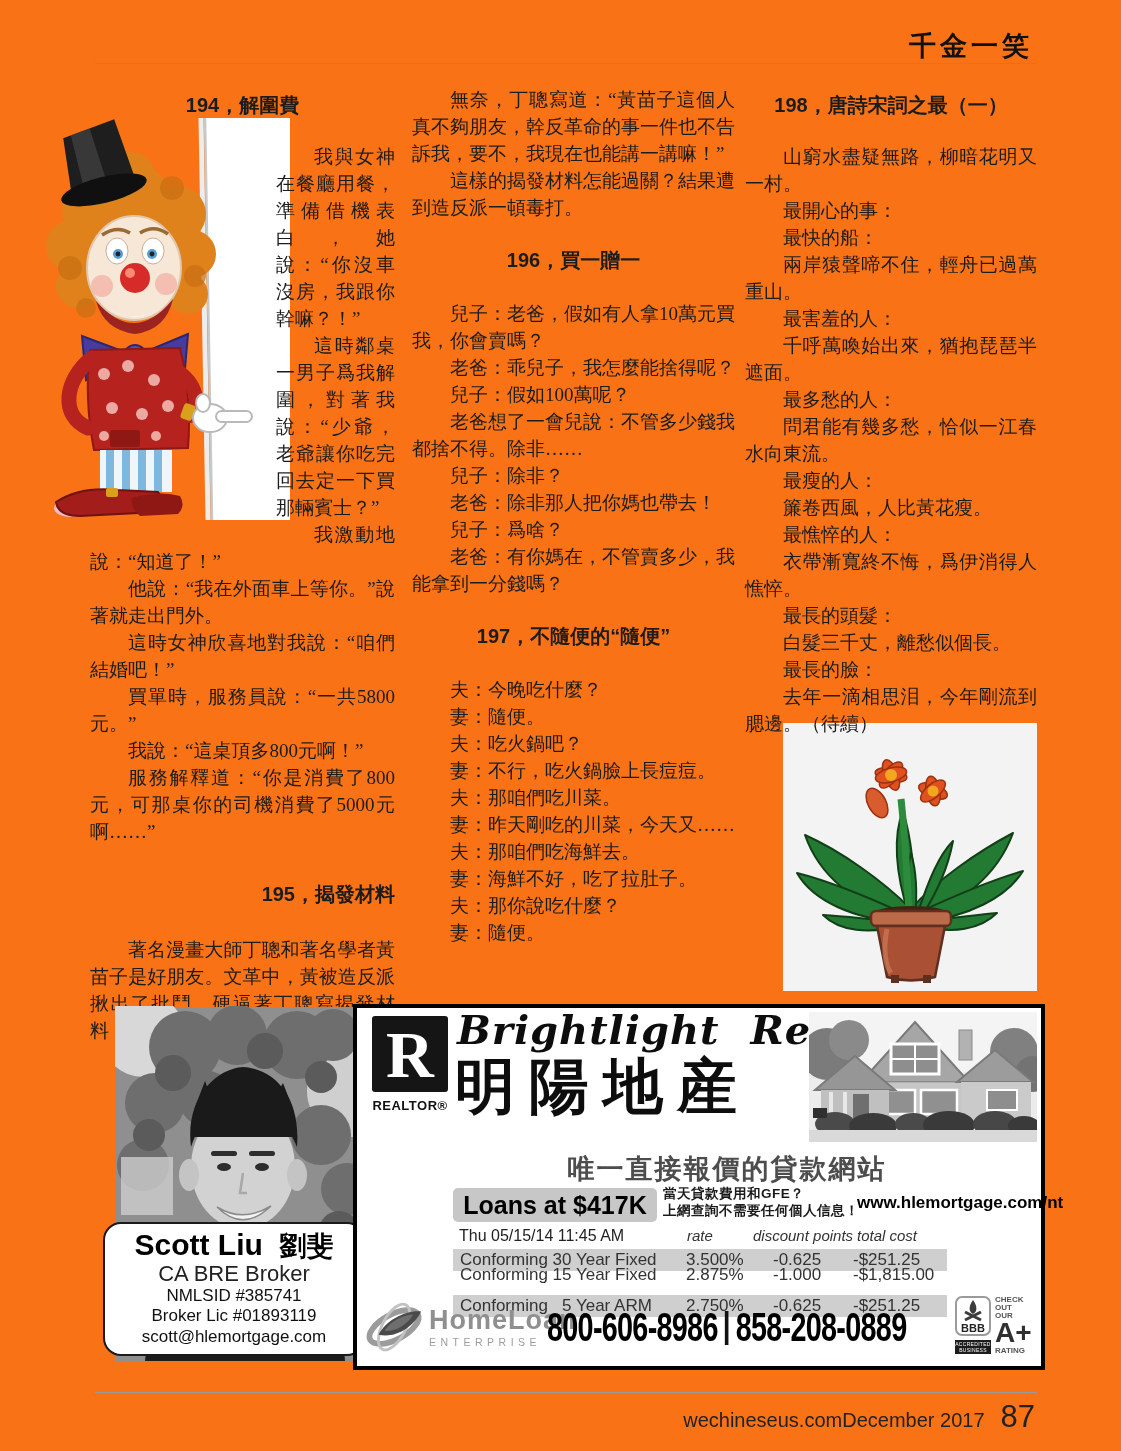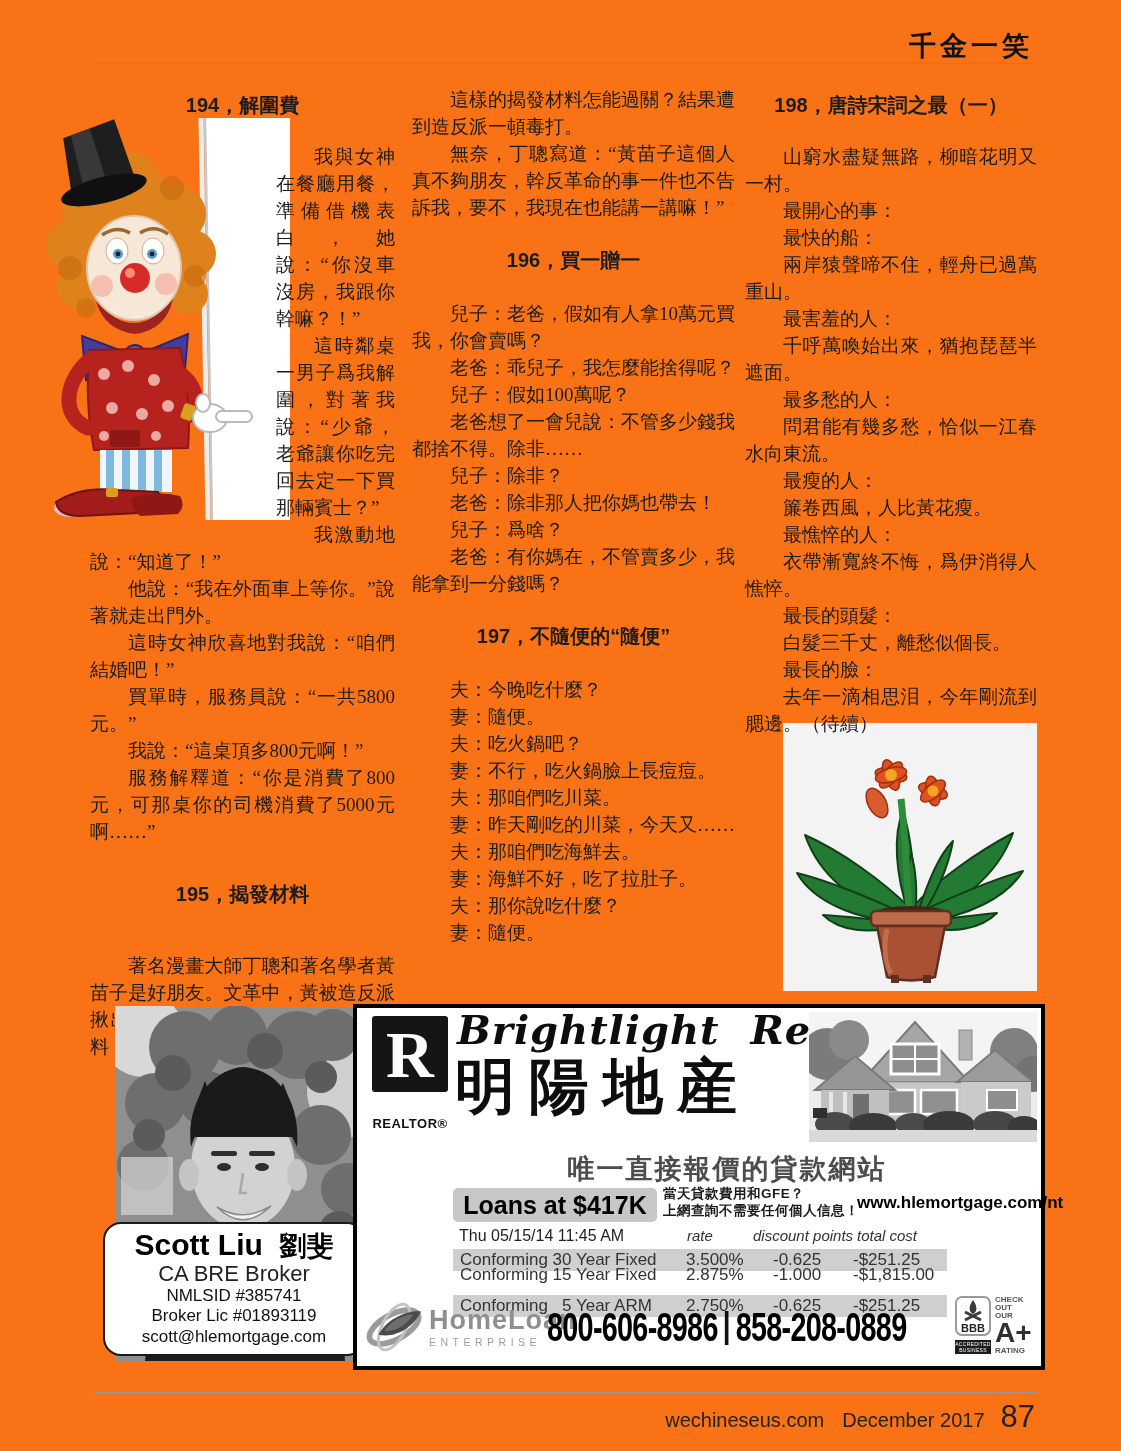--- a/index.html
+++ b/index.html
@@ -6,49 +6,49 @@
   #page{position:relative;width:1121px;height:1451px;background:#f97316;overflow:hidden;margin:0 auto;
         font-family:"Liberation Serif","DejaVu Serif",serif;color:#1c1c1c;}
   
   .hdr-rule{position:absolute;left:95px;right:84px;top:63px;border-top:1.5px solid #8a8a8a;}
   .hdr-title{position:absolute;right:88px;top:28px;font-size:27px;font-weight:700;letter-spacing:4px;
              font-family:"Liberation Sans",sans-serif;color:#111;}
   .ftr-rule{position:absolute;left:95px;right:84px;top:1392px;border-top:1px solid #9a9a9a;}
   .ftr{position:absolute;right:86px;top:1399px;display:flex;align-items:baseline;
        font-family:"Liberation Sans",sans-serif;color:#222;}
   .f-site{font-size:20px;}
-  .f-date{font-size:20px;margin-left:18px;}
+  .f-date{font-size:20px;}
   .f-page{font-size:31px;margin-left:16px;}
   
   .col{position:absolute;top:86px;z-index:2;font-size:19px;line-height:27px;text-align:justify;}
   #col1{left:90px;width:305px;}
   #col2{left:412px;width:323px;}
   #col3{left:745px;width:292px;}
   .col p{margin:0;text-indent:2em;}
   .jtitle{font-family:"Liberation Sans",sans-serif;font-weight:700;font-size:20px;text-align:center;
           margin:6px 0 24px;text-indent:0;}
-  .jtitle.mt{margin:36px 0 44px;}
+  .jtitle.mt{margin:36px 0 28px;text-align:right;}
   .jtitle.mt2{margin:26px 0 26px;}
   .clown-float{float:left;width:186px;height:404px;}
   .clown{position:absolute;left:40px;top:118px;z-index:1;}
   
   .flower-panel{position:absolute;left:783px;top:723px;width:254px;height:268px;background:#f3f3f3;z-index:1;}
   
   .ad{position:absolute;left:95px;top:1004px;width:942px;height:358px;z-index:3;font-family:"Liberation Sans",sans-serif;}
   .agent{position:absolute;left:0;top:2px;width:258px;height:356px;padding-left:20px;}
   .agent svg{display:block;}
   .agent-card{position:absolute;left:8px;right:8px;bottom:6px;background:#fff;border:2.5px solid #1a1a1a;
               border-radius:18px;text-align:center;padding:5px 2px 7px;}
   .a-name{font-size:30px;font-weight:800;color:#000;line-height:1.05;white-space:nowrap;}
   .a-zh{font-size:27px;}
   .a-role{font-size:22px;color:#222;line-height:1.15;}
   .a-sm{font-size:17px;color:#111;line-height:1.2;}
   .ad-box{position:absolute;left:258px;top:0;width:684px;height:358px;border:4px solid #000;background:#fff;}
   .realtor{position:absolute;left:8px;top:8px;width:90px;text-align:center;}
-  .realtor-label{font-size:13px;letter-spacing:.5px;color:#111;font-weight:600;margin-top:20px;}
+  .realtor-label{font-size:13px;letter-spacing:.5px;color:#111;font-weight:600;margin-top:2px;}
   .brand-en{position:absolute;left:100px;top:-2px;font-family:"DejaVu Serif",serif;font-style:italic;
             font-weight:bold;font-size:40px;color:#0d0d0d;word-spacing:16px;letter-spacing:1px;}
   .brand-zh{position:absolute;left:98px;top:46px;font-size:60px;font-weight:900;letter-spacing:14px;
             color:#0d0d0d;line-height:1.1;}
   .house{position:absolute;right:4px;top:4px;}
   .tagline{position:absolute;left:150px;top:143px;width:440px;text-align:center;font-size:27px;
            font-weight:700;color:#4d4d4d;letter-spacing:2px;}
   .loans-box{position:absolute;left:96px;top:180px;width:204px;height:34px;background:#c7c7c7;
              border-radius:5px;text-align:center;line-height:34px;font-size:25px;font-weight:700;color:#000;}
   .gfe{position:absolute;left:306px;top:177px;width:198px;font-weight:700;font-size:13.5px;
@@ -174,22 +174,22 @@
     <p>他說：“我在外面車上等你。”說著就走出門外。</p>
     <p>這時女神欣喜地對我說：“咱們結婚吧！”</p>
     <p>買單時，服務員說：“一共5800元。”</p>
     <p>我說：“這桌頂多800元啊！”</p>
     <p>服務解釋道：“你是消費了800元，可那桌你的司機消費了5000元啊……”</p>
     <h3 class="jtitle mt">195，揭發材料</h3>
     <p>著名漫畫大師丁聰和著名學者黃苗子是好朋友。文革中，黃被造反派揪出了批鬥，硬逼著丁聰寫揭發材料，不寫不行。</p>
   </div>
 
   <div class="col" id="col2">
+    <p>無奈，丁聰寫道：“黃苗子這個人真不夠朋友，幹反革命的事一件也不告訴我，要不，我現在也能講一講嘛！”</p>
     <p>這樣的揭發材料怎能過關？結果遭到造反派一頓毒打。</p>
-    <p>無奈，丁聰寫道：“黃苗子這個人真不夠朋友，幹反革命的事一件也不告訴我，要不，我現在也能講一講嘛！”</p>
     <h3 class="jtitle mt2">196，買一贈一</h3>
     <p>兒子：老爸，假如有人拿10萬元買我，你會賣嗎？</p>
     <p>老爸：乖兒子，我怎麼能捨得呢？</p>
     <p>兒子：假如100萬呢？</p>
     <p>老爸想了一會兒說：不管多少錢我都捨不得。除非……</p>
     <p>兒子：除非？</p>
     <p>老爸：除非那人把你媽也帶去！</p>
     <p>兒子：爲啥？</p>
     <p>老爸：有你媽在，不管賣多少，我能拿到一分錢嗎？</p>
     <h3 class="jtitle mt2">197，不隨便的“隨便”</h3>

